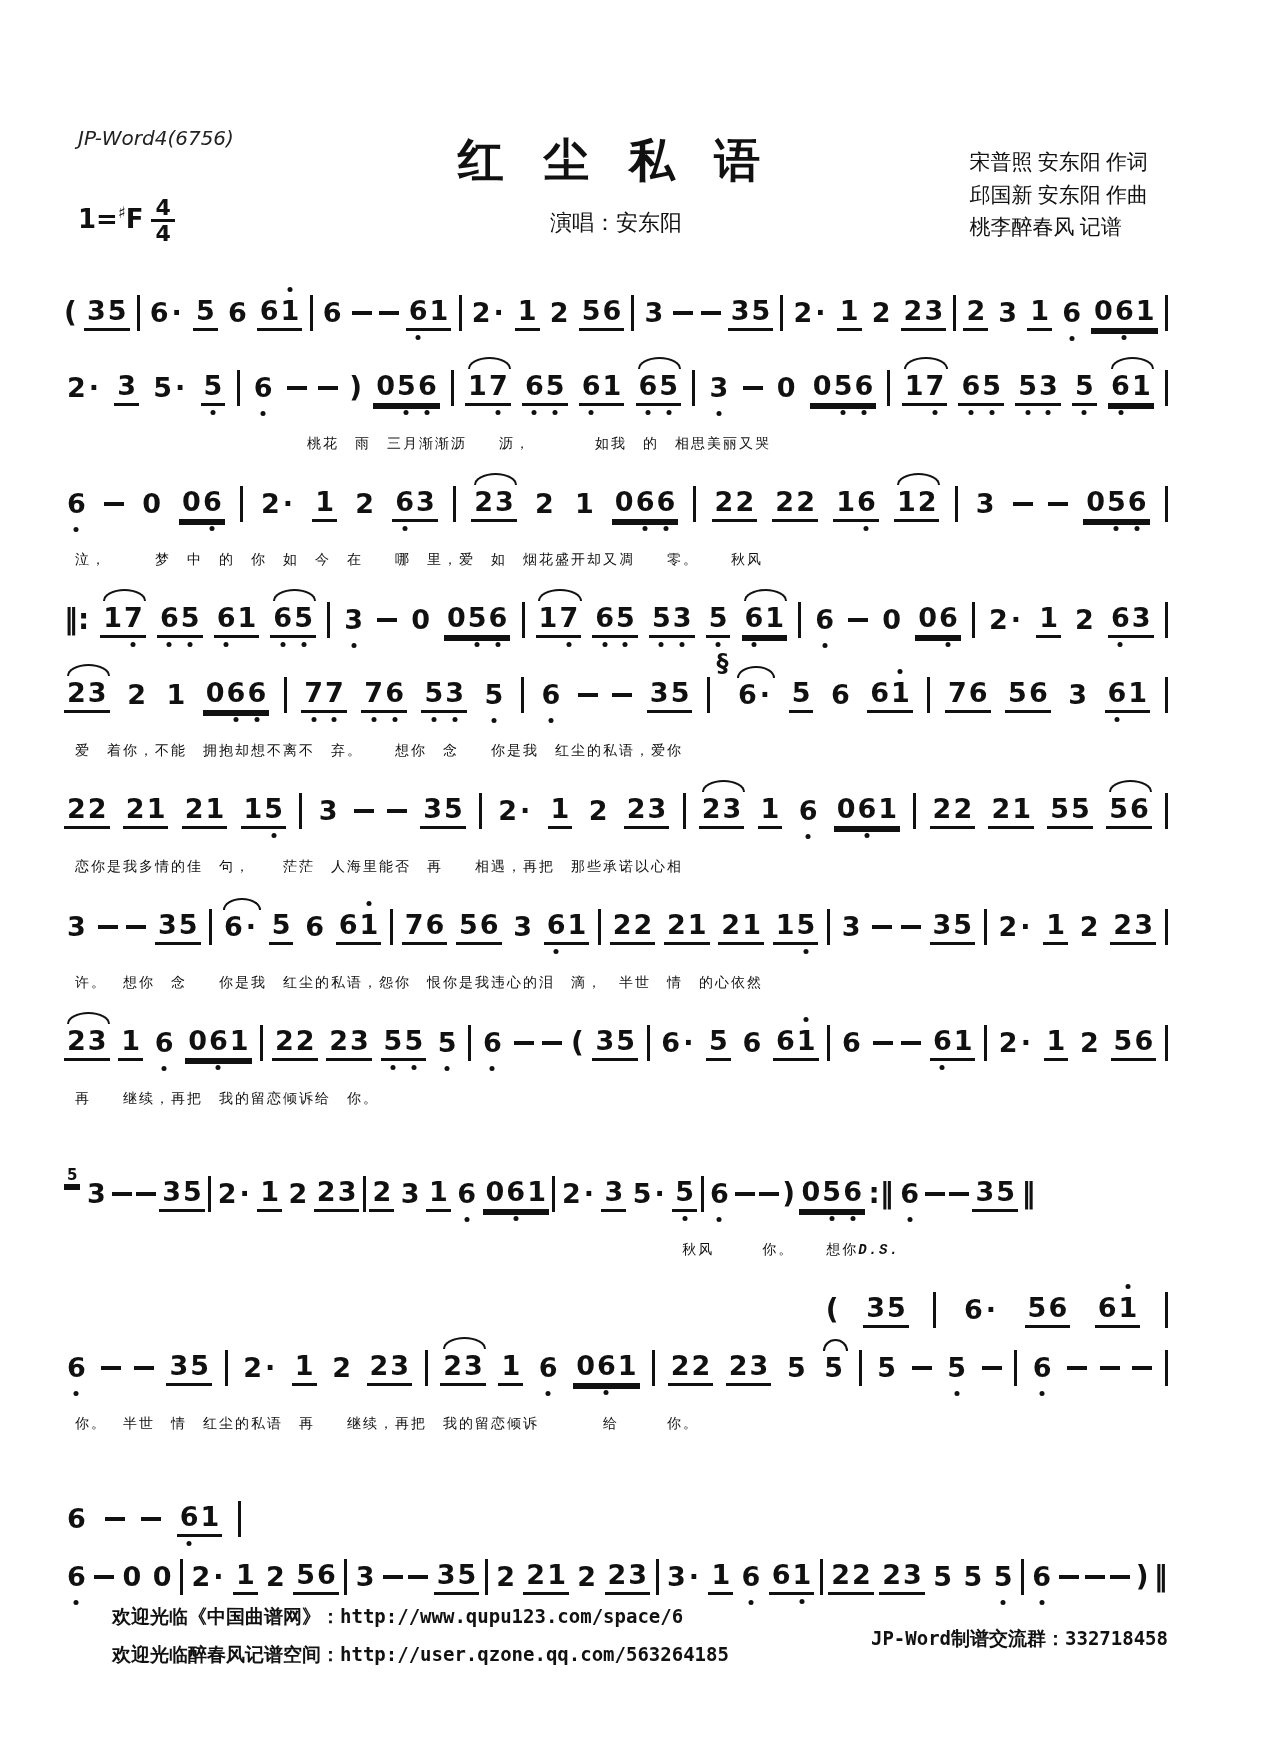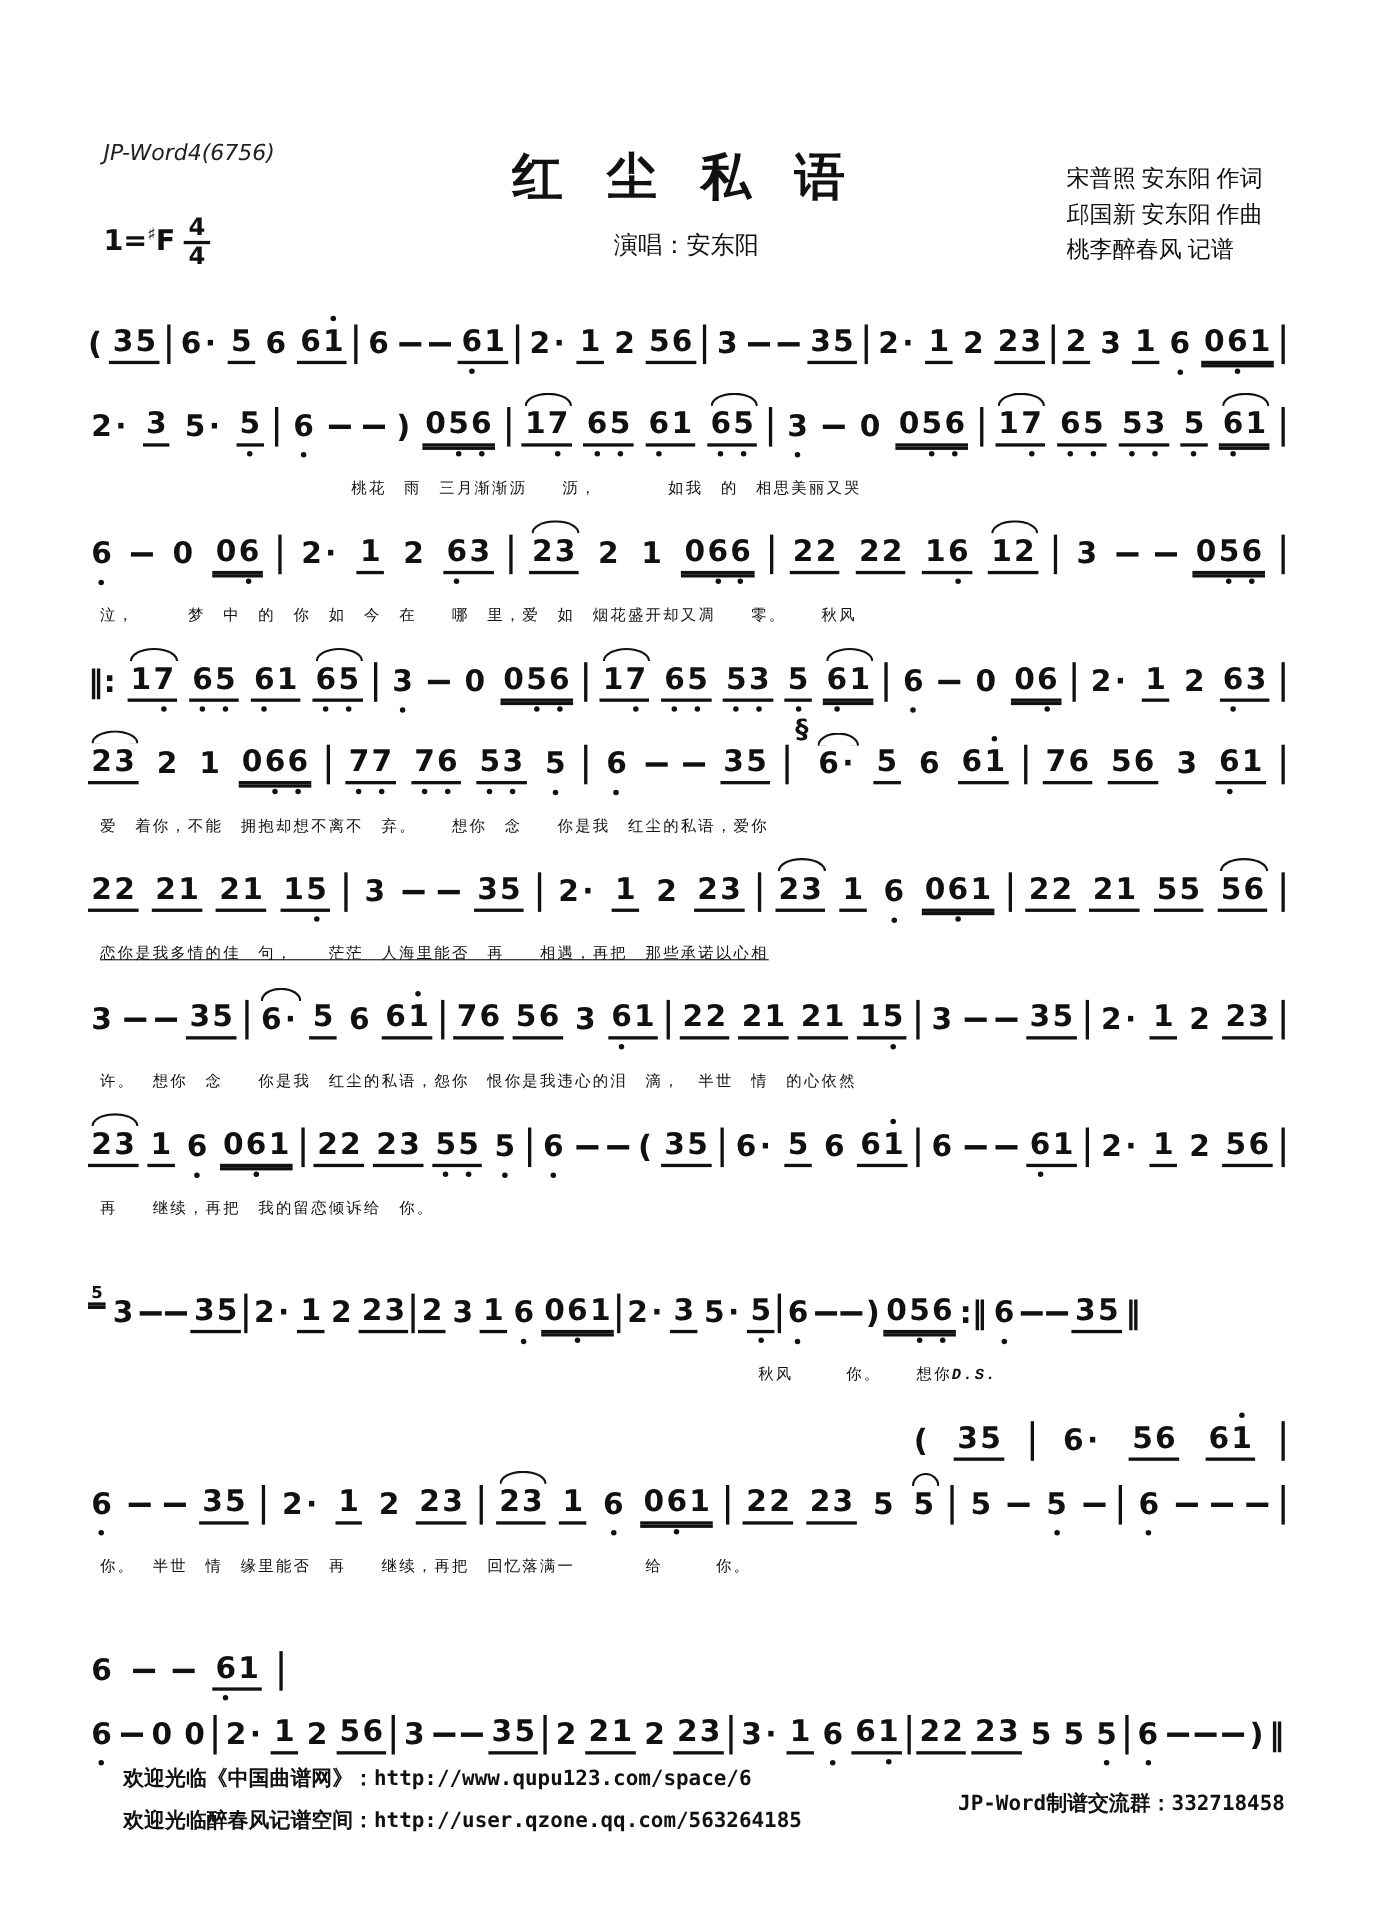--- a/index.html
+++ b/index.html
@@ -1,17 +1,17 @@
 <!DOCTYPE html>
 <html><head>
 <meta charset="utf-8">
 <style>
   html,body{margin:0;padding:0;background:#ffffff;}
   .page{position:relative;width:1272px;height:1752px;margin:0 auto;background:#fff;
-        box-sizing:border-box;padding:112px 104px 0 80px;overflow:hidden;
+        box-sizing:border-box;padding:112px 104px 0 64px;overflow:hidden;
         font-family:"DejaVu Sans",sans-serif;color:#111;}
   
   .header{position:relative;height:150px;}
   .watermark{position:absolute;left:14px;top:14px;font-style:italic;font-size:20px;
              font-family:"DejaVu Sans",sans-serif;color:#222;}
   .title{text-align:center;font-size:46px;font-weight:bold;letter-spacing:14px;
          font-family:"Liberation Serif",serif;padding-top:18px;}
   .singer{text-align:center;font-size:22px;margin-top:16px;font-family:"Liberation Serif",serif;}
   .credits{position:absolute;right:20px;top:34px;font-size:21px;line-height:1.55;
            font-family:"Liberation Serif",serif;}
@@ -573,21 +573,21 @@
             <span class="d">5</span>
             <span class="d">5</span>
           </span>
           <span class="g u1">
             <i class="slur"></i>
             <span class="d">5</span>
             <span class="d">6</span>
           </span>
           <span class="bar"></span>
         </div>
-        <div class="lyrics" style="padding-left: 1%; text-decoration: underline;">恋你是我多情的佳　句，　　茫茫　人海里能否　再　　相遇，再把　那些承诺以心相</div>
+        <div class="lyrics" style="padding-left: 1%;">恋你是我多情的佳　句，　　茫茫　人海里能否　再　　相遇，再把　那些承诺以心相</div>
       </div>
       <div class="block">
         <div class="notes">
           <span class="g">
             <span class="d">3</span>
           </span>
           <span class="dash"></span>
           <span class="dash"></span>
           <span class="g u1">
             <span class="d">3</span>
@@ -943,21 +943,21 @@
           <span class="dash"></span>
           <span class="bar"></span>
           <span class="g">
             <span class="d">6<i class="db"></i></span>
           </span>
           <span class="dash"></span>
           <span class="dash"></span>
           <span class="dash"></span>
           <span class="bar"></span>
         </div>
-        <div class="lyrics" style="padding-left: 1%;">你。　半世　情　缘里能否　再　　继续，再把　回忆落满一　　　　给　　　你。</div>
+        <div class="lyrics" style="padding-left: 1%;">你。　半世　情　红尘的私语　再　　继续，再把　我的留恋倾诉　　　　给　　　你。</div>
       </div>
       <div class="block gap">
         <div class="notes short">
           <span class="g">
             <span class="d">6</span>
           </span>
           <span class="dash"></span>
           <span class="dash"></span>
           <span class="g u1">
             <span class="d">6<i class="db"></i></span>

